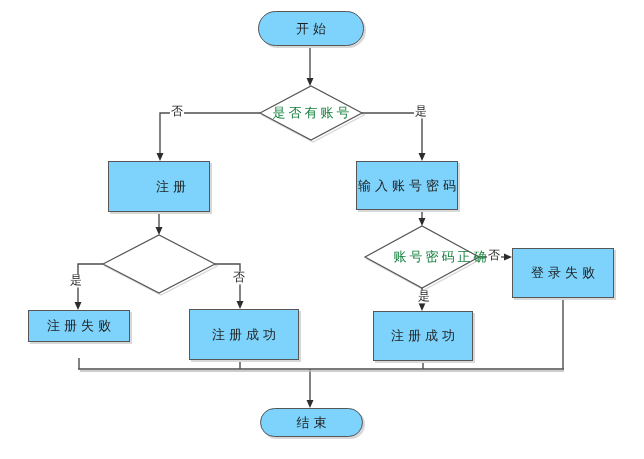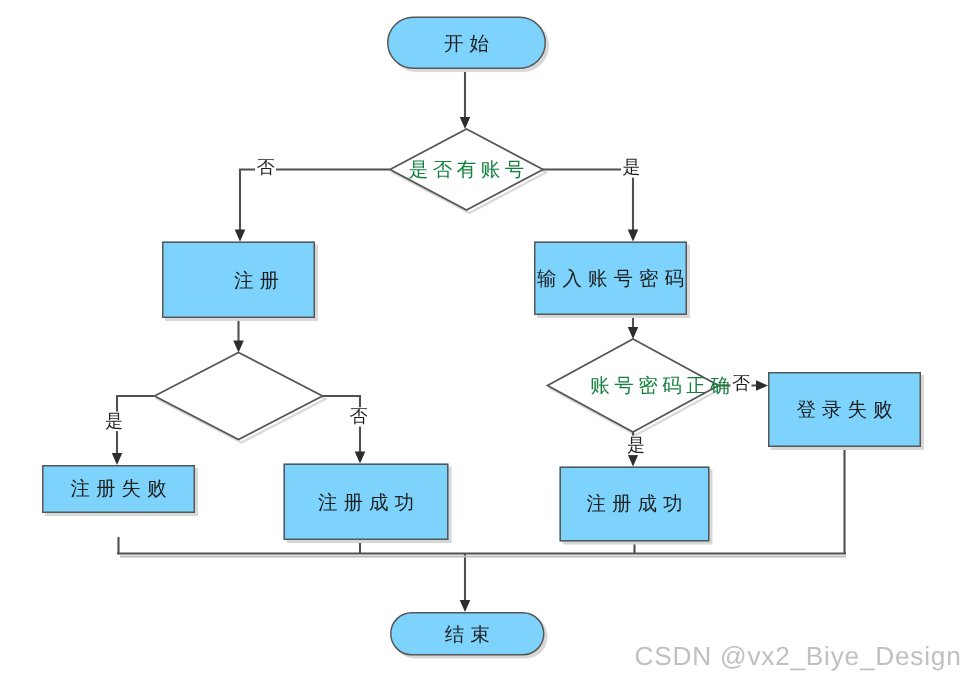--- a/index.html
+++ b/index.html
@@ -98,15 +98,14 @@
   <div class="diamond-label" style="left:311px; top:113px;">是否有账号</div>
   <div class="diamond-label" style="left:440px; top:257px;">账号密码正确</div>
 
   <div class="edge-label" style="left:177px; top:112px;">否</div>
   <div class="edge-label" style="left:421px; top:112px;">是</div>
   <div class="edge-label" style="left:76px;  top:281px;">是</div>
   <div class="edge-label" style="left:239px; top:278px;">否</div>
   <div class="edge-label" style="left:494px; top:256px;">否</div>
   <div class="edge-label" style="left:424px; top:297px;">是</div>
 
-  <div class="watermark">CSDN @vx2_Biye_Design</div>
 
 </div>
 
 </body></html>

